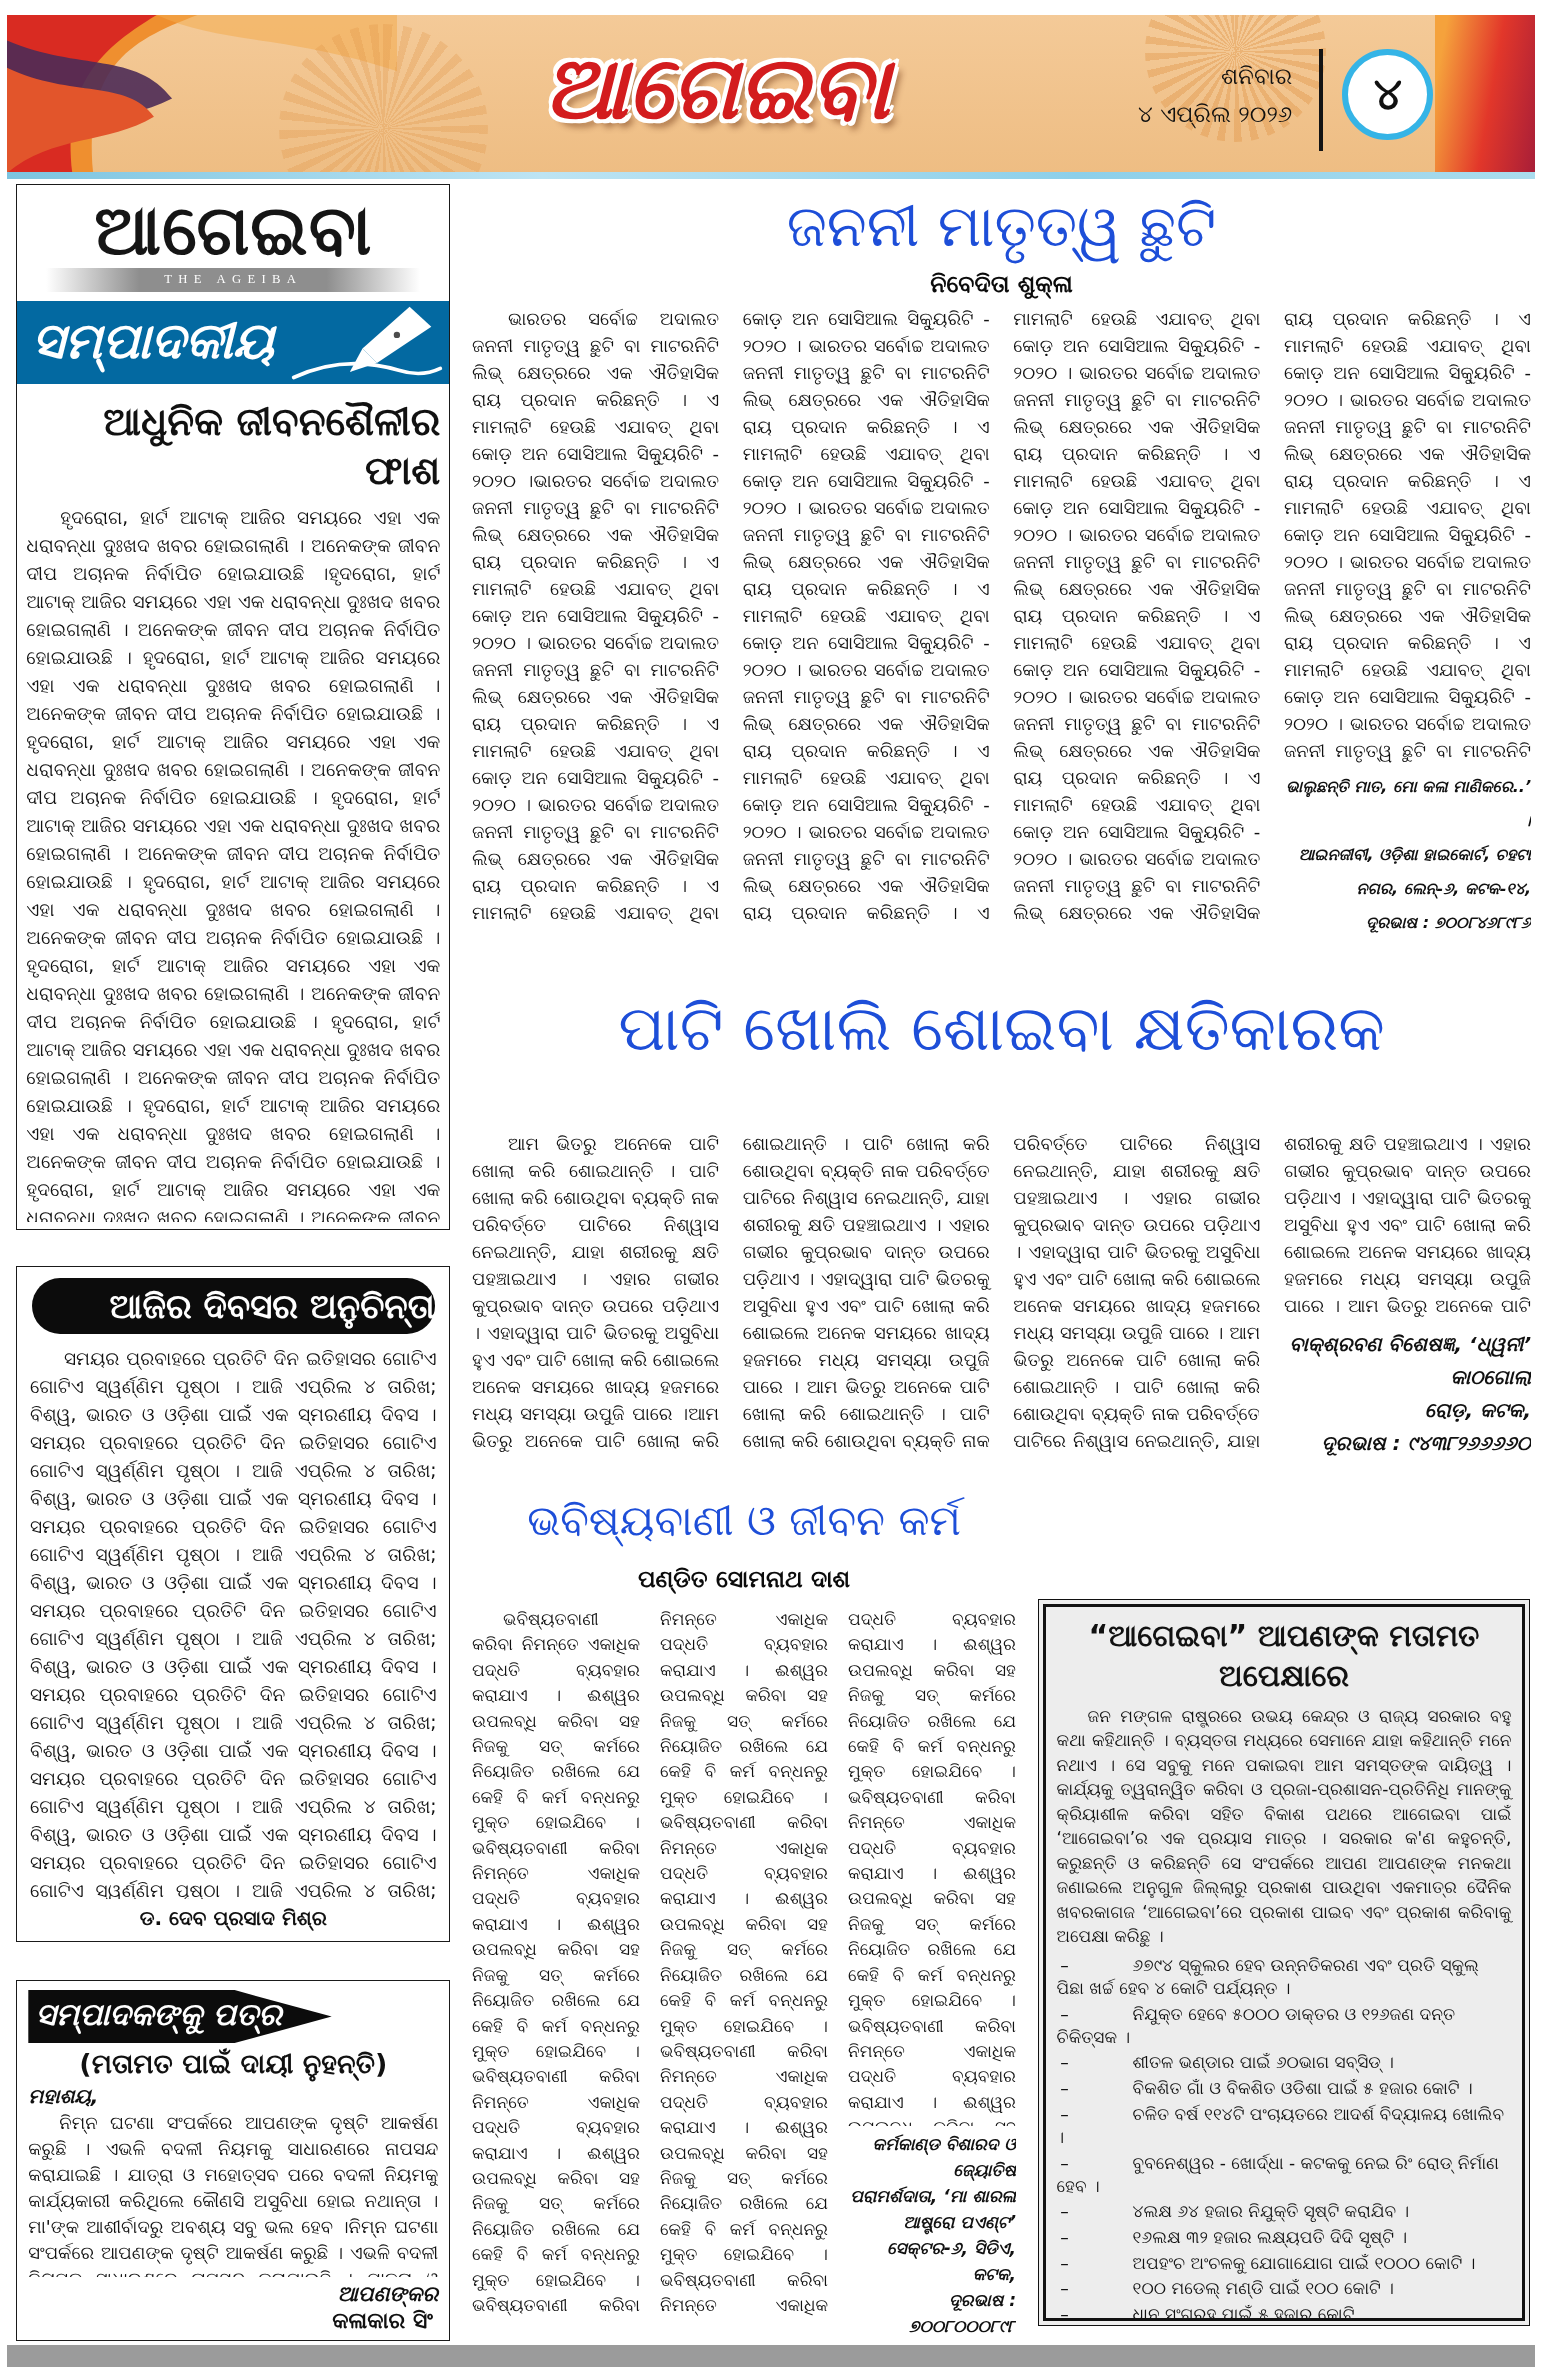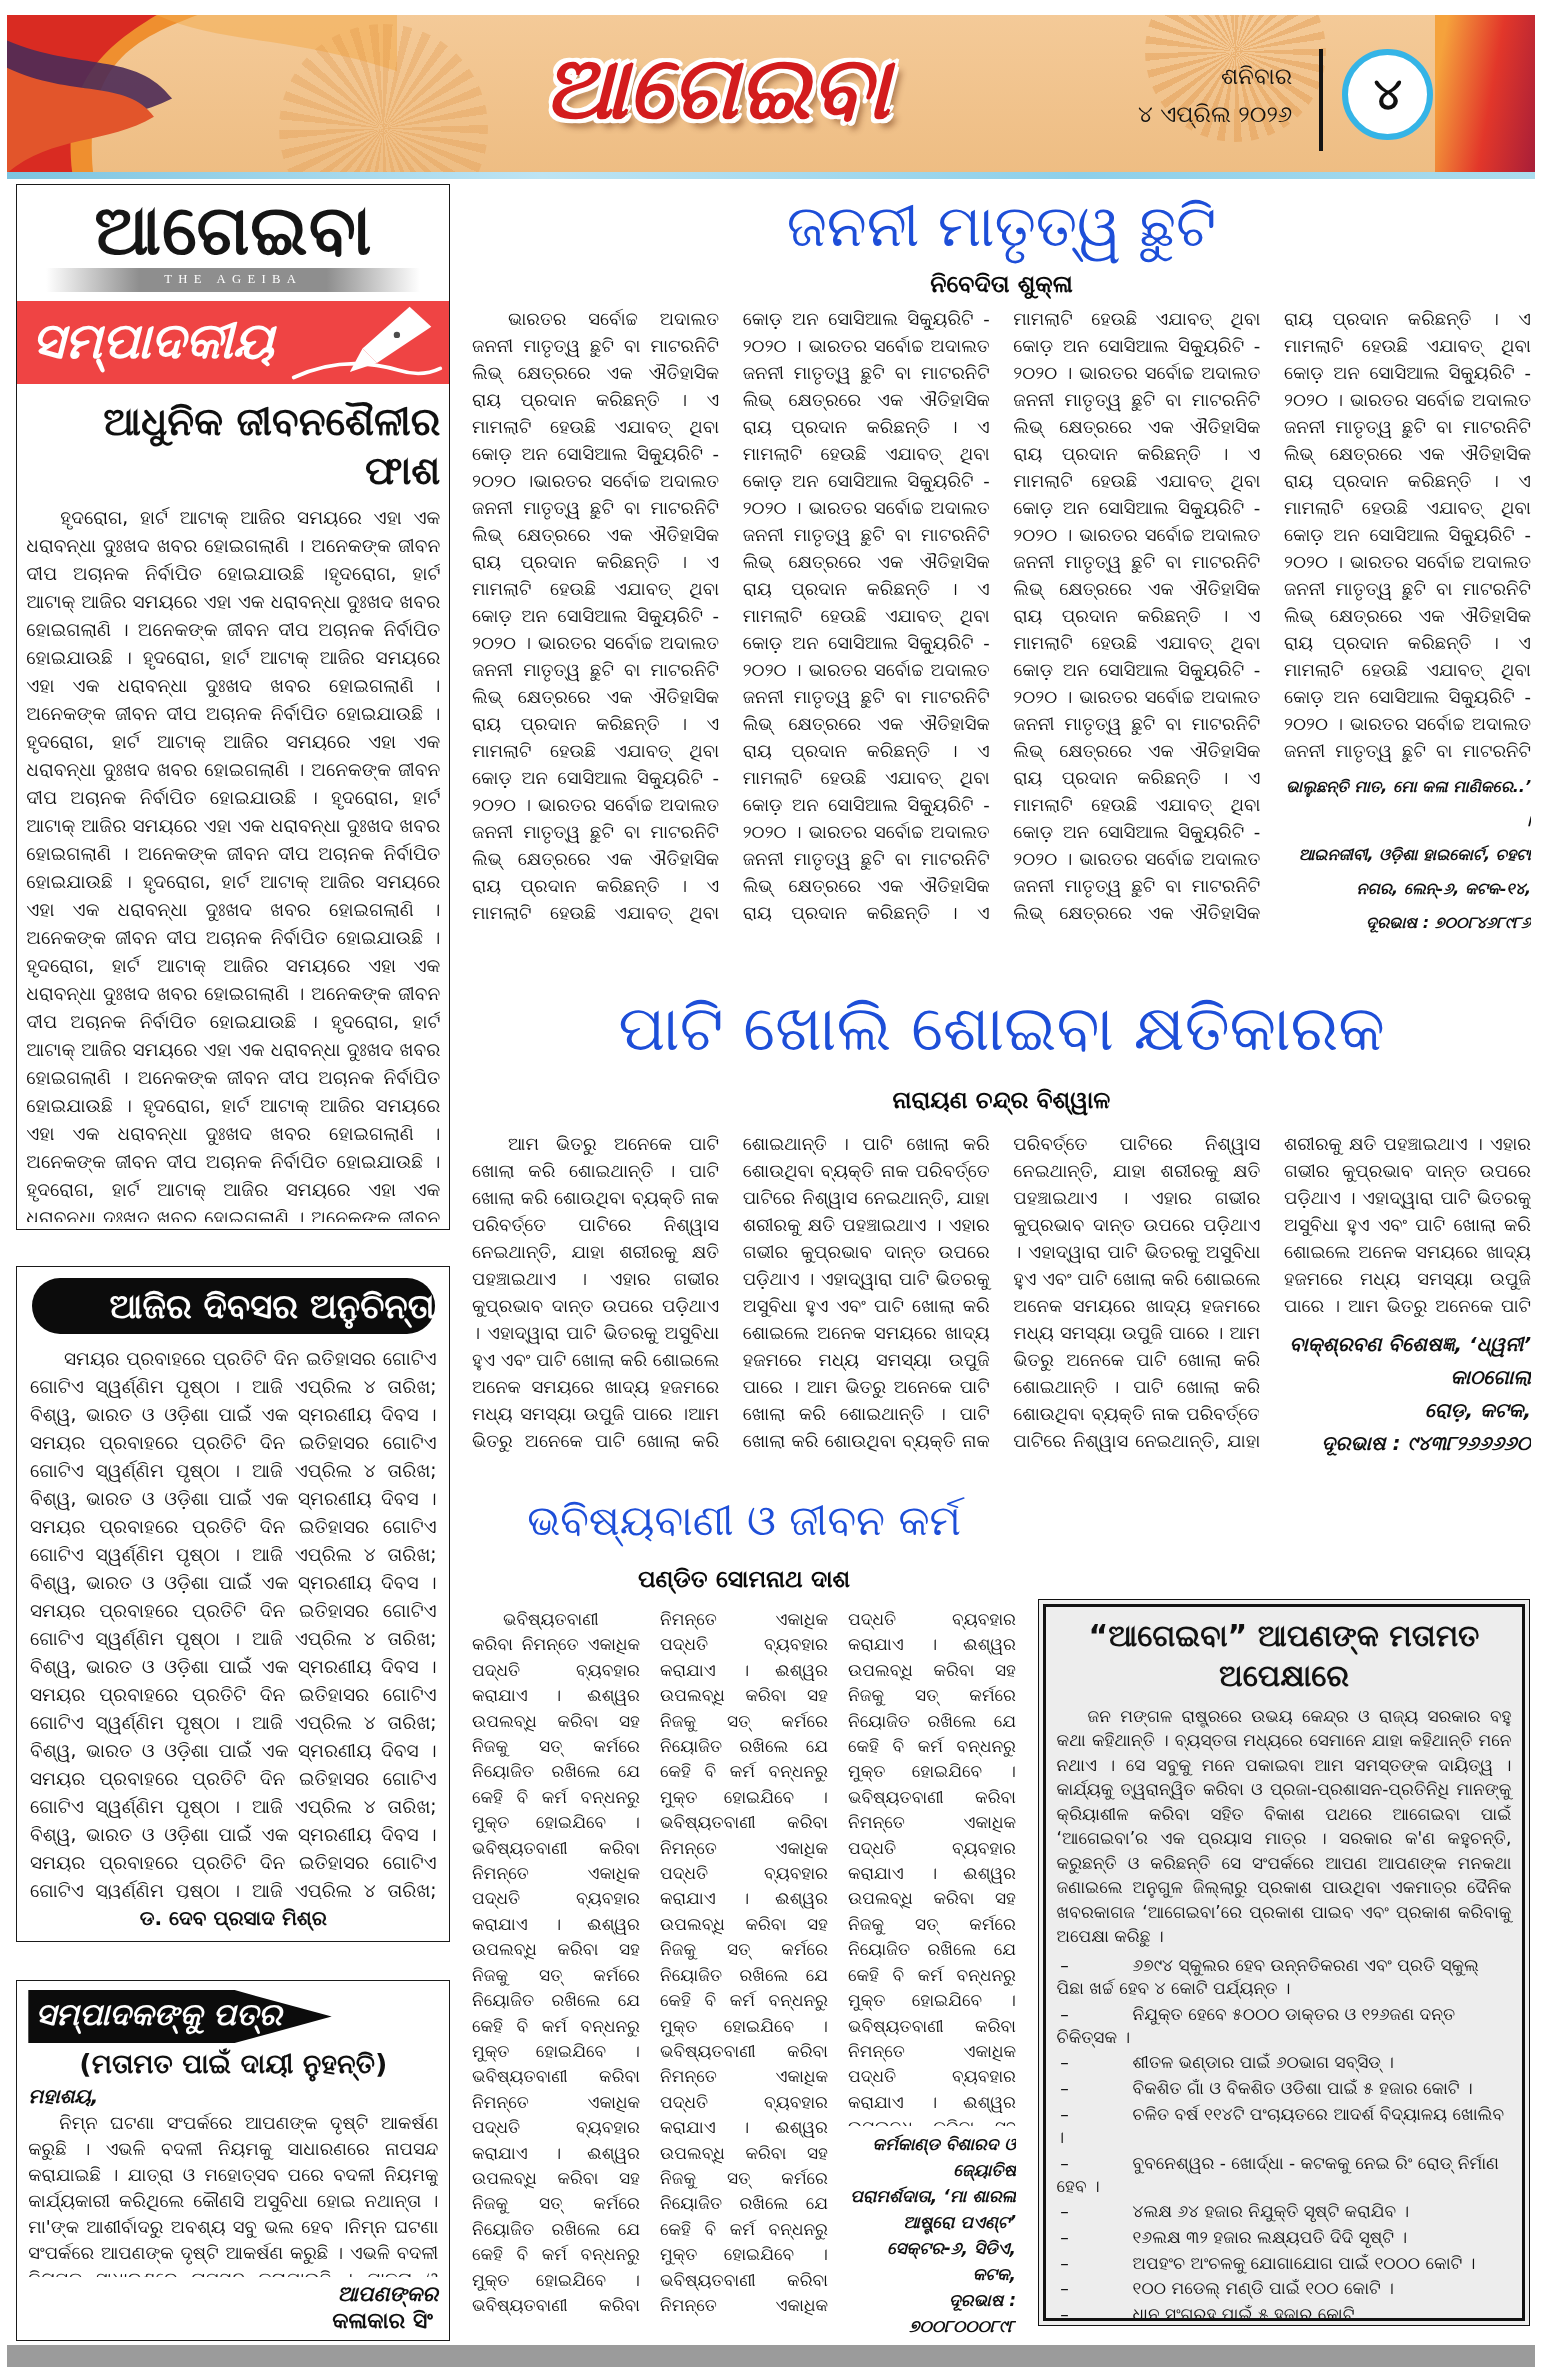--- a/index.html
+++ b/index.html
@@ -29,21 +29,21 @@
     background:linear-gradient(90deg,#7cc4e0,#bde4f3 35%,#8ccfe9 70%,#aadcee)}
 
   
   .lbox{position:absolute;left:16.3px;width:434px;border:1.8px solid #1a1a1a;background:#fff;
     display:flex;flex-direction:column;overflow:hidden}
   #editorial-box{top:184px;height:1046px;padding:7.3px 9px}
   .ed-logo{text-align:center;font-size:69px;line-height:76px;font-weight:bold;color:#151515;letter-spacing:0.9px}
   .ed-logo-bar{height:23.6px;margin:0 20px 5.4px;color:#fff;text-align:center;font-size:12.7px;letter-spacing:6.3px;
     line-height:23.6px;font-family:"Liberation Serif",serif;
     background:linear-gradient(90deg,#ffffff,#8e8e8e 25%,#8e8e8e 75%,#ffffff)}
-  .ed-band{position:relative;height:83px;margin:3.6px -9px 5.4px;background:#ef4444;color:#fff;flex:none}
+  .ed-band{position:relative;height:83px;margin:3.6px -9px 5.4px;background:#0369a1;color:#fff;flex:none}
   .ed-band-script{position:absolute;left:14.5px;top:11px;font-size:50px;font-weight:bold;font-style:italic}
   .ed-pen{position:absolute;right:5.4px;top:1.8px}
   .ed-headline{text-align:right;font-size:39px;line-height:49px;font-weight:bold;margin:7.3px 0 9px;flex:none}
   .fillbox{flex:1 1 auto;overflow:hidden;font-size:18.6px;line-height:28px;text-align:justify;text-indent:34px}
 
   #today-box{top:1266px;height:676px;padding:9px 12.7px}
   .today-pill{flex:none;height:56px;border-radius:28px;background:#0c0c0c;color:#fff;text-align:right;
     font-size:34px;font-weight:bold;line-height:56px;margin:1.8px 1.8px 11px}
   .today-signer{flex:none;text-align:center;font-weight:bold;font-size:20px;padding:7.3px 5.4px 1.8px}
 
@@ -160,21 +160,20 @@
   <div class="art-byline" id="art1-byline">ନିବେଦିତା ଶୁକ୍ଳା</div>
   <div class="cols" id="art1-body">
     <span>ଭାରତର ସର୍ବୋଚ୍ଚ ଅଦାଲତ ଜନନୀ ମାତୃତ୍ୱ ଛୁଟି ବା ମାଟରନିଟି ଲିଭ୍ କ୍ଷେତ୍ରରେ ଏକ ଐତିହାସିକ ରାୟ ପ୍ରଦାନ କରିଛନ୍ତି । ଏ ମାମଲାଟି ହେଉଛି ଏଯାବତ୍ ଥିବା କୋଡ଼ ଅନ ସୋସିଆଲ ସିକ୍ୟୁରିଟି - ୨୦୨୦ ।ଭାରତର ସର୍ବୋଚ୍ଚ ଅଦାଲତ ଜନନୀ ମାତୃତ୍ୱ ଛୁଟି ବା ମାଟରନିଟି ଲିଭ୍ କ୍ଷେତ୍ରରେ ଏକ ଐତିହାସିକ ରାୟ ପ୍ରଦାନ କରିଛନ୍ତି । ଏ ମାମଲାଟି ହେଉଛି ଏଯାବତ୍ ଥିବା କୋଡ଼ ଅନ ସୋସିଆଲ ସିକ୍ୟୁରିଟି - ୨୦୨୦ । ଭାରତର ସର୍ବୋଚ୍ଚ ଅଦାଲତ ଜନନୀ ମାତୃତ୍ୱ ଛୁଟି ବା ମାଟରନିଟି ଲିଭ୍ କ୍ଷେତ୍ରରେ ଏକ ଐତିହାସିକ ରାୟ ପ୍ରଦାନ କରିଛନ୍ତି । ଏ ମାମଲାଟି ହେଉଛି ଏଯାବତ୍ ଥିବା କୋଡ଼ ଅନ ସୋସିଆଲ ସିକ୍ୟୁରିଟି - ୨୦୨୦ । ଭାରତର ସର୍ବୋଚ୍ଚ ଅଦାଲତ ଜନନୀ ମାତୃତ୍ୱ ଛୁଟି ବା ମାଟରନିଟି ଲିଭ୍ କ୍ଷେତ୍ରରେ ଏକ ଐତିହାସିକ ରାୟ ପ୍ରଦାନ କରିଛନ୍ତି । ଏ ମାମଲାଟି ହେଉଛି ଏଯାବତ୍ ଥିବା କୋଡ଼ ଅନ ସୋସିଆଲ ସିକ୍ୟୁରିଟି - ୨୦୨୦ । ଭାରତର ସର୍ବୋଚ୍ଚ ଅଦାଲତ ଜନନୀ ମାତୃତ୍ୱ ଛୁଟି ବା ମାଟରନିଟି ଲିଭ୍ କ୍ଷେତ୍ରରେ ଏକ ଐତିହାସିକ ରାୟ ପ୍ରଦାନ କରିଛନ୍ତି । ଏ ମାମଲାଟି ହେଉଛି ଏଯାବତ୍ ଥିବା କୋଡ଼ ଅନ ସୋସିଆଲ ସିକ୍ୟୁରିଟି - ୨୦୨୦ । ଭାରତର ସର୍ବୋଚ୍ଚ ଅଦାଲତ ଜନନୀ ମାତୃତ୍ୱ ଛୁଟି ବା ମାଟରନିଟି ଲିଭ୍ କ୍ଷେତ୍ରରେ ଏକ ଐତିହାସିକ ରାୟ ପ୍ରଦାନ କରିଛନ୍ତି । ଏ ମାମଲାଟି ହେଉଛି ଏଯାବତ୍ ଥିବା କୋଡ଼ ଅନ ସୋସିଆଲ ସିକ୍ୟୁରିଟି - ୨୦୨୦ । ଭାରତର ସର୍ବୋଚ୍ଚ ଅଦାଲତ ଜନନୀ ମାତୃତ୍ୱ ଛୁଟି ବା ମାଟରନିଟି ଲିଭ୍ କ୍ଷେତ୍ରରେ ଏକ ଐତିହାସିକ ରାୟ ପ୍ରଦାନ କରିଛନ୍ତି । ଏ ମାମଲାଟି ହେଉଛି ଏଯାବତ୍ ଥିବା କୋଡ଼ ଅନ ସୋସିଆଲ ସିକ୍ୟୁରିଟି - ୨୦୨୦ । ଭାରତର ସର୍ବୋଚ୍ଚ ଅଦାଲତ ଜନନୀ ମାତୃତ୍ୱ ଛୁଟି ବା ମାଟରନିଟି ଲିଭ୍ କ୍ଷେତ୍ରରେ ଏକ ଐତିହାସିକ ରାୟ ପ୍ରଦାନ କରିଛନ୍ତି । ଏ ମାମଲାଟି ହେଉଛି ଏଯାବତ୍ ଥିବା କୋଡ଼ ଅନ ସୋସିଆଲ ସିକ୍ୟୁରିଟି - ୨୦୨୦ । ଭାରତର ସର୍ବୋଚ୍ଚ ଅଦାଲତ ଜନନୀ ମାତୃତ୍ୱ ଛୁଟି ବା ମାଟରନିଟି ଲିଭ୍ କ୍ଷେତ୍ରରେ ଏକ ଐତିହାସିକ ରାୟ ପ୍ରଦାନ କରିଛନ୍ତି । ଏ ମାମଲାଟି ହେଉଛି ଏଯାବତ୍ ଥିବା କୋଡ଼ ଅନ ସୋସିଆଲ ସିକ୍ୟୁରିଟି - ୨୦୨୦ । ଭାରତର ସର୍ବୋଚ୍ଚ ଅଦାଲତ ଜନନୀ ମାତୃତ୍ୱ ଛୁଟି ବା ମାଟରନିଟି ଲିଭ୍ କ୍ଷେତ୍ରରେ ଏକ ଐତିହାସିକ ରାୟ ପ୍ରଦାନ କରିଛନ୍ତି । ଏ ମାମଲାଟି ହେଉଛି ଏଯାବତ୍ ଥିବା କୋଡ଼ ଅନ ସୋସିଆଲ ସିକ୍ୟୁରିଟି - ୨୦୨୦ । ଭାରତର ସର୍ବୋଚ୍ଚ ଅଦାଲତ ଜନନୀ ମାତୃତ୍ୱ ଛୁଟି ବା ମାଟରନିଟି ଲିଭ୍ କ୍ଷେତ୍ରରେ ଏକ ଐତିହାସିକ ରାୟ ପ୍ରଦାନ କରିଛନ୍ତି । ଏ ମାମଲାଟି ହେଉଛି ଏଯାବତ୍ ଥିବା କୋଡ଼ ଅନ ସୋସିଆଲ ସିକ୍ୟୁରିଟି - ୨୦୨୦ । ଭାରତର ସର୍ବୋଚ୍ଚ ଅଦାଲତ ଜନନୀ ମାତୃତ୍ୱ ଛୁଟି ବା ମାଟରନିଟି ଲିଭ୍ କ୍ଷେତ୍ରରେ ଏକ ଐତିହାସିକ ରାୟ ପ୍ରଦାନ କରିଛନ୍ତି । ଏ ମାମଲାଟି ହେଉଛି ଏଯାବତ୍ ଥିବା କୋଡ଼ ଅନ ସୋସିଆଲ ସିକ୍ୟୁରିଟି - ୨୦୨୦ । ଭାରତର ସର୍ବୋଚ୍ଚ ଅଦାଲତ ଜନନୀ ମାତୃତ୍ୱ ଛୁଟି ବା ମାଟରନିଟି ଲିଭ୍ କ୍ଷେତ୍ରରେ ଏକ ଐତିହାସିକ ରାୟ ପ୍ରଦାନ କରିଛନ୍ତି । ଏ ମାମଲାଟି ହେଉଛି ଏଯାବତ୍ ଥିବା କୋଡ଼ ଅନ ସୋସିଆଲ ସିକ୍ୟୁରିଟି - ୨୦୨୦ । ଭାରତର ସର୍ବୋଚ୍ଚ ଅଦାଲତ ଜନନୀ ମାତୃତ୍ୱ ଛୁଟି ବା ମାଟରନିଟି ଲିଭ୍ କ୍ଷେତ୍ରରେ ଏକ ଐତିହାସିକ ରାୟ ପ୍ରଦାନ କରିଛନ୍ତି । ଏ ମାମଲାଟି ହେଉଛି ଏଯାବତ୍ ଥିବା କୋଡ଼ ଅନ ସୋସିଆଲ ସିକ୍ୟୁରିଟି - ୨୦୨୦ । ଭାରତର ସର୍ବୋଚ୍ଚ ଅଦାଲତ ଜନନୀ ମାତୃତ୍ୱ ଛୁଟି ବା ମାଟରନିଟି ଲିଭ୍ କ୍ଷେତ୍ରରେ ଏକ ଐତିହାସିକ ରାୟ ପ୍ରଦାନ କରିଛନ୍ତି । ଏ ମାମଲାଟି ହେଉଛି ଏଯାବତ୍ ଥିବା କୋଡ଼ ଅନ ସୋସିଆଲ ସିକ୍ୟୁରିଟି - ୨୦୨୦ । ଭାରତର ସର୍ବୋଚ୍ଚ ଅଦାଲତ ଜନନୀ ମାତୃତ୍ୱ ଛୁଟି ବା ମାଟରନିଟି ଲିଭ୍ କ୍ଷେତ୍ରରେ ଏକ ଐତିହାସିକ ରାୟ ପ୍ରଦାନ କରିଛନ୍ତି । ଏ ମାମଲାଟି ହେଉଛି ଏଯାବତ୍ ଥିବା କୋଡ଼ ଅନ ସୋସିଆଲ ସିକ୍ୟୁରିଟି - ୨୦୨୦ । </span>
     <div class="sig">ଭାଲୁଛନ୍ତି ମାତ, ମୋ କଳା ମାଣିକରେ..’ ।
 ଆଇନଜୀବୀ, ଓଡ଼ିଶା ହାଇକୋର୍ଟ, ଚହଟା
 ନଗର, ଲେନ୍-୬, କଟକ-୧୪,
 ଦୂରଭାଷ : ୭୦୦୮୪୬୮୯୮୬</div>
   </div>
 
   <div class="art-head" id="art2-head">ପାଟି ଖୋଲି ଶୋଇବା କ୍ଷତିକାରକ</div>
-  <div class="art-byline" id="art2-byline">ନାରାୟଣ ଚନ୍ଦ୍ର ବିଶ୍ୱାଳ</div>
   <div class="cols" id="art2-body">
     <span>ଆମ ଭିତରୁ ଅନେକେ ପାଟି ଖୋଲା କରି ଶୋଇଥାନ୍ତି । ପାଟି ଖୋଲା କରି ଶୋଉଥିବା ବ୍ୟକ୍ତି ନାକ ପରିବର୍ତ୍ତେ ପାଟିରେ ନିଶ୍ୱାସ ନେଇଥାନ୍ତି, ଯାହା ଶରୀରକୁ କ୍ଷତି ପହଞ୍ଚାଇଥାଏ । ଏହାର ଗଭୀର କୁପ୍ରଭାବ ଦାନ୍ତ ଉପରେ ପଡ଼ିଥାଏ । ଏହାଦ୍ୱାରା ପାଟି ଭିତରକୁ ଅସୁବିଧା ହୁଏ ଏବଂ ପାଟି ଖୋଲା କରି ଶୋଇଲେ ଅନେକ ସମୟରେ ଖାଦ୍ୟ ହଜମରେ ମଧ୍ୟ ସମସ୍ୟା ଉପୁଜି ପାରେ ।ଆମ ଭିତରୁ ଅନେକେ ପାଟି ଖୋଲା କରି ଶୋଇଥାନ୍ତି । ପାଟି ଖୋଲା କରି ଶୋଉଥିବା ବ୍ୟକ୍ତି ନାକ ପରିବର୍ତ୍ତେ ପାଟିରେ ନିଶ୍ୱାସ ନେଇଥାନ୍ତି, ଯାହା ଶରୀରକୁ କ୍ଷତି ପହଞ୍ଚାଇଥାଏ । ଏହାର ଗଭୀର କୁପ୍ରଭାବ ଦାନ୍ତ ଉପରେ ପଡ଼ିଥାଏ । ଏହାଦ୍ୱାରା ପାଟି ଭିତରକୁ ଅସୁବିଧା ହୁଏ ଏବଂ ପାଟି ଖୋଲା କରି ଶୋଇଲେ ଅନେକ ସମୟରେ ଖାଦ୍ୟ ହଜମରେ ମଧ୍ୟ ସମସ୍ୟା ଉପୁଜି ପାରେ । ଆମ ଭିତରୁ ଅନେକେ ପାଟି ଖୋଲା କରି ଶୋଇଥାନ୍ତି । ପାଟି ଖୋଲା କରି ଶୋଉଥିବା ବ୍ୟକ୍ତି ନାକ ପରିବର୍ତ୍ତେ ପାଟିରେ ନିଶ୍ୱାସ ନେଇଥାନ୍ତି, ଯାହା ଶରୀରକୁ କ୍ଷତି ପହଞ୍ଚାଇଥାଏ । ଏହାର ଗଭୀର କୁପ୍ରଭାବ ଦାନ୍ତ ଉପରେ ପଡ଼ିଥାଏ । ଏହାଦ୍ୱାରା ପାଟି ଭିତରକୁ ଅସୁବିଧା ହୁଏ ଏବଂ ପାଟି ଖୋଲା କରି ଶୋଇଲେ ଅନେକ ସମୟରେ ଖାଦ୍ୟ ହଜମରେ ମଧ୍ୟ ସମସ୍ୟା ଉପୁଜି ପାରେ । ଆମ ଭିତରୁ ଅନେକେ ପାଟି ଖୋଲା କରି ଶୋଇଥାନ୍ତି । ପାଟି ଖୋଲା କରି ଶୋଉଥିବା ବ୍ୟକ୍ତି ନାକ ପରିବର୍ତ୍ତେ ପାଟିରେ ନିଶ୍ୱାସ ନେଇଥାନ୍ତି, ଯାହା ଶରୀରକୁ କ୍ଷତି ପହଞ୍ଚାଇଥାଏ । ଏହାର ଗଭୀର କୁପ୍ରଭାବ ଦାନ୍ତ ଉପରେ ପଡ଼ିଥାଏ । ଏହାଦ୍ୱାରା ପାଟି ଭିତରକୁ ଅସୁବିଧା ହୁଏ ଏବଂ ପାଟି ଖୋଲା କରି ଶୋଇଲେ ଅନେକ ସମୟରେ ଖାଦ୍ୟ ହଜମରେ ମଧ୍ୟ ସମସ୍ୟା ଉପୁଜି ପାରେ । ଆମ ଭିତରୁ ଅନେକେ ପାଟି ଖୋଲା କରି ଶୋଇଥାନ୍ତି । ପାଟି ଖୋଲା କରି ଶୋଉଥିବା ବ୍ୟକ୍ତି ନାକ ପରିବର୍ତ୍ତେ ପାଟିରେ ନିଶ୍ୱାସ ନେଇଥାନ୍ତି, ଯାହା ଶରୀରକୁ କ୍ଷତି ପହଞ୍ଚାଇଥାଏ । ଏହାର ଗଭୀର କୁପ୍ରଭାବ ଦାନ୍ତ ଉପରେ ପଡ଼ିଥାଏ । ଏହାଦ୍ୱାରା ପାଟି ଭିତରକୁ ଅସୁବିଧା ହୁଏ ଏବଂ ପାଟି ଖୋଲା କରି ଶୋଇଲେ ଅନେକ ସମୟରେ ଖାଦ୍ୟ ହଜମରେ ମଧ୍ୟ ସମସ୍ୟା ଉପୁଜି ପାରେ । </span>
     <div class="sig">ବାକ୍‌ଶ୍ରବଣ ବିଶେଷଜ୍ଞ, ‘ଧ୍ୱନୀ’ କାଠଗୋଲା
 ରୋଡ଼, କଟକ,
 ଦୂରଭାଷ : ୯୪୩୮୨୬୬୬୬୦</div>
   </div>
 
   <div class="art-head" id="art3-head">ଭବିଷ୍ୟବାଣୀ ଓ ଜୀବନ କର୍ମ</div>
   <div class="art-byline" id="art3-byline">ପଣ୍ଡିତ ସୋମନାଥ ଦାଶ</div>
   <div class="cols" id="art3-body">

